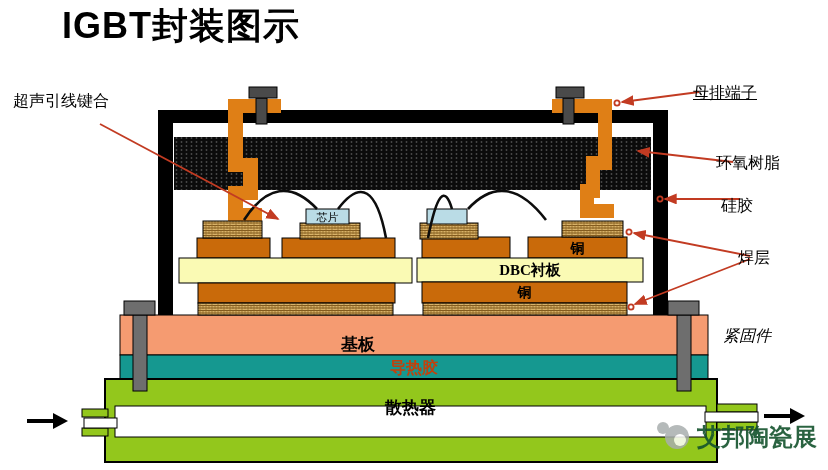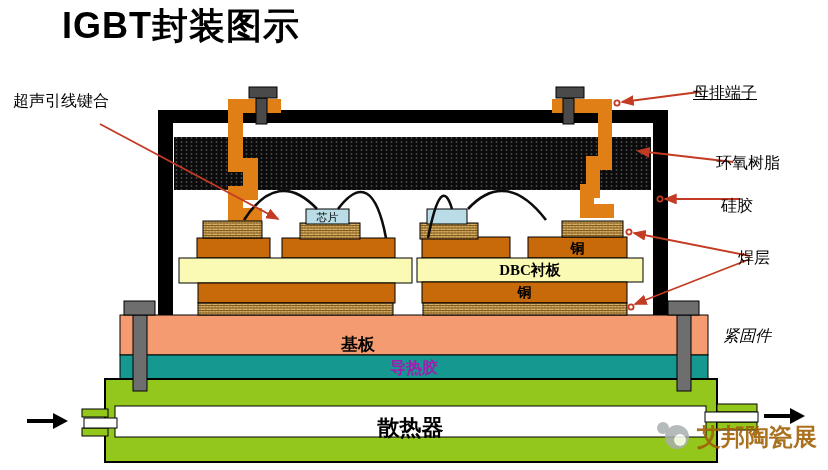--- a/index.html
+++ b/index.html
@@ -8,23 +8,23 @@
   .abs{position:absolute;}
   #title{left:18px;top:2px;font-family:"Liberation Sans",sans-serif;
          font-size:36px;font-weight:bold;color:#000;letter-spacing:1px;margin-left:44px;}
   .callout{font-size:16px;color:#000;white-space:nowrap;}
   .layer-label{text-align:center;color:#000;font-weight:bold;white-space:nowrap;}
   #chip-label{left:306px;top:210px;width:43px;height:14px;font-size:11px;line-height:14px;font-weight:normal;}
   #cu-top-label{left:528px;top:240px;width:99px;font-size:14px;}
   #dbc-label{left:417px;top:261px;width:226px;font-size:15px;}
   #cu-bottom-label{left:422px;top:284px;width:205px;font-size:14px;}
   #baseplate-label{left:120px;top:333px;width:476px;font-size:17px;}
-  #glue-label{left:120px;top:358px;width:588px;font-size:16px;color:#a21caf;}
-  #heatsink-label{left:115px;top:413px;width:591px;font-size:22px;}
-  #watermark-text{left:697px;top:421px;font-size:24px;font-weight:bold;color:#a16207;opacity:.9;}
+  #glue-label{left:120px;top:358px;width:588px;font-size:16px;color:#c2410c;}
+  #heatsink-label{left:115px;top:396px;width:591px;font-size:17px;}
+  #watermark-text{left:697px;top:421px;font-size:24px;font-weight:bold;color:#14532d;opacity:.9;}
   svg{position:absolute;left:0;top:0;}
 </style>
 </head>
 <body>
 
 <div id="canvas">
 
 <svg width="828" height="470" viewBox="0 0 828 470">
   <defs>
     <pattern id="epoxyPat" width="5" height="4" patternUnits="userSpaceOnUse">

